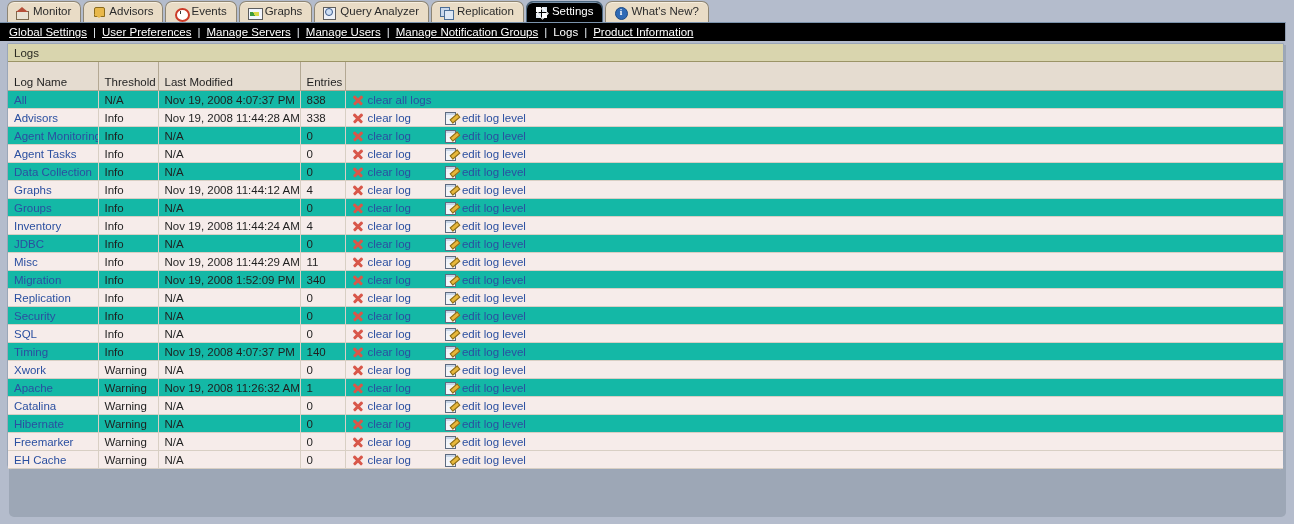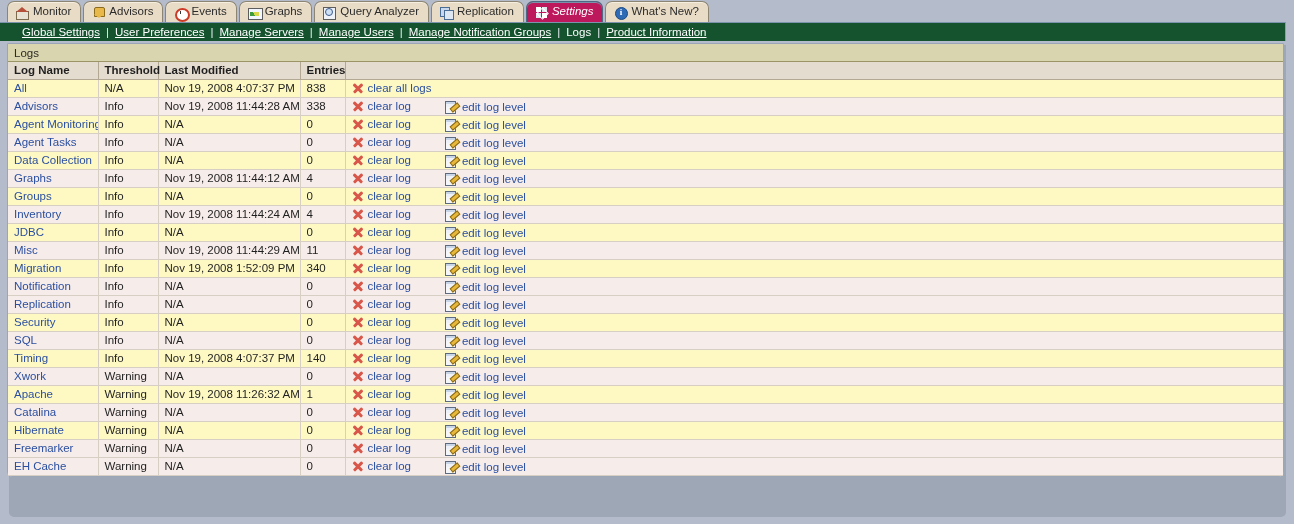--- a/index.html
+++ b/index.html
@@ -30,25 +30,24 @@
     border: 1px solid #8d8574;
     border-bottom: none;
     border-radius: 7px 7px 0 0;
     font-size: 11.5px;
     color: #2b2b2b;
     white-space: nowrap;
     line-height: 1;
     box-shadow: inset 0 1px 0 #f6eedf;
   }
   .tab.active {
-    background: #be185d;
+    background: #000000;
     border-color: #4d6880;
     color: #ffffff;
     box-shadow: inset 0 1px 0 #7a92aa;
-    font-style: italic;
   }
   .tab .tlabel { position: relative; top: 0px; }
 
   
   .ticon { width: 13px; height: 13px; display: inline-block; position: relative; flex: 0 0 13px; }
 
   .ic-home::before {
     content: ""; position: absolute; left: 0; top: 5px;
     width: 11px; height: 7px; background: #e8e2d4;
     border: 1px solid #7b6a4e;
@@ -139,25 +138,25 @@
     width: 13px; text-align: center;
     font-size: 9px; font-weight: bold; color: #fff;
     font-family: "Liberation Serif", serif;
     line-height: 13px;
   }
 
   
   #subnav {
     position: absolute; left: 0; top: 22px;
     width: 1286px; height: 19px;
-    background: #14532d;
+    background: #000000;
     color: #ffffff;
     font-size: 11.5px;
     display: flex; align-items: center;
-    padding-left: 22px;
+    padding-left: 9px;
     border-top: 1px solid #7b93ac;
     border-right: 1px solid #8f9cb0;
   }
   #subnav a {
     color: #ffffff; text-decoration: underline;
     cursor: pointer;
   }
   #subnav .cur { color: #ffffff; text-decoration: none; }
   #subnav .sep { padding: 0 6px; color: #e8eef4; }
 
@@ -192,39 +191,39 @@
     border-collapse: collapse;
     width: 100%;
     font-size: 11.5px;
     table-layout: fixed;
   }
   table#logs th {
     background: #e5dcd0;
     border-right: 1px solid #b3a893;
     border-bottom: 1px solid #b3a893;
     text-align: left;
-    font-weight: bold;
+    font-weight: normal;
     color: #1f1f1f;
-    padding: 2px 0 2px 6px;
+    padding: 14px 0 2px 6px;
     height: 17px;
   }
   table#logs th:last-child { border-right: none; }
 
   table#logs td {
     border-right: 1px solid #d8cfc4;
     border-bottom: 1px solid #d8cfc4;
     padding: 1px 0 1px 6px;
     height: 18px;
     color: #1f1f1f;
     white-space: nowrap;
     overflow: hidden;
   }
   table#logs td:last-child { border-right: none; }
 
-  tr.odd td  { background: #fef9c3; }
+  tr.odd td  { background: #14b8a6; }
   tr.even td { background: #f6ecea; }
 
   .lnk {
     color: #2b4fa0;
     text-decoration: none;
     cursor: pointer;
   }
 
   .act {
     display: inline-flex; align-items: flex-end; gap: 4px;
@@ -474,33 +473,20 @@
           <td>340</td>
           <td><span class="act">
               <span class="ic-clear"></span>
               <span class="lnk">clear log</span>
             </span><span class="act">
               <span class="ic-edit"></span>
               <span class="lnk">edit log level</span>
             </span></td>
         </tr>
         <tr class="even">
-          <td><a class="lnk">Notification</a></td>
-          <td>Info</td>
-          <td>N/A</td>
-          <td>0</td>
-          <td><span class="act">
-              <span class="ic-clear"></span>
-              <span class="lnk">clear log</span>
-            </span><span class="act">
-              <span class="ic-edit"></span>
-              <span class="lnk">edit log level</span>
-            </span></td>
-        </tr>
-        <tr class="even">
           <td><a class="lnk">Replication</a></td>
           <td>Info</td>
           <td>N/A</td>
           <td>0</td>
           <td><span class="act">
               <span class="ic-clear"></span>
               <span class="lnk">clear log</span>
             </span><span class="act">
               <span class="ic-edit"></span>
               <span class="lnk">edit log level</span>

